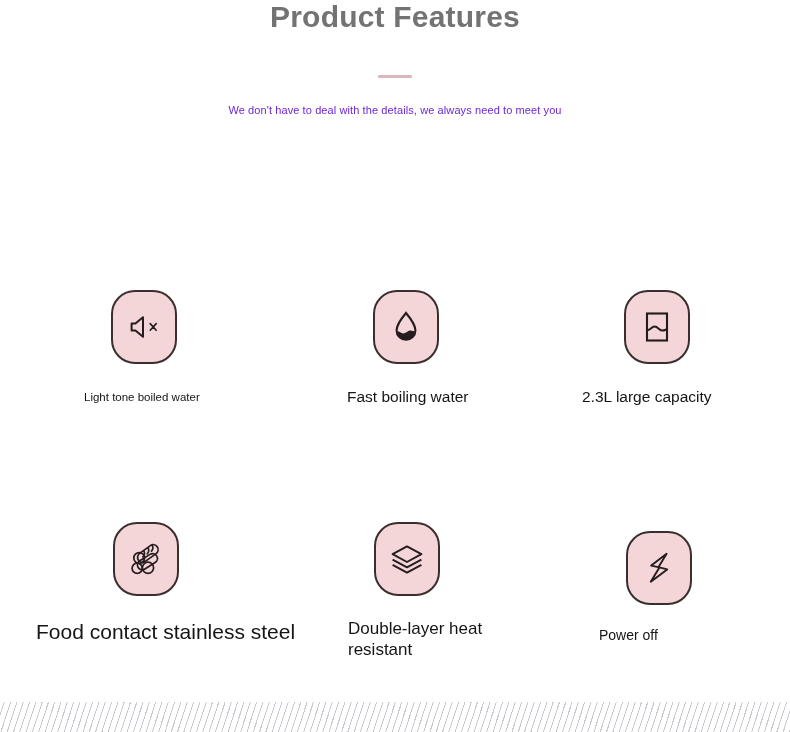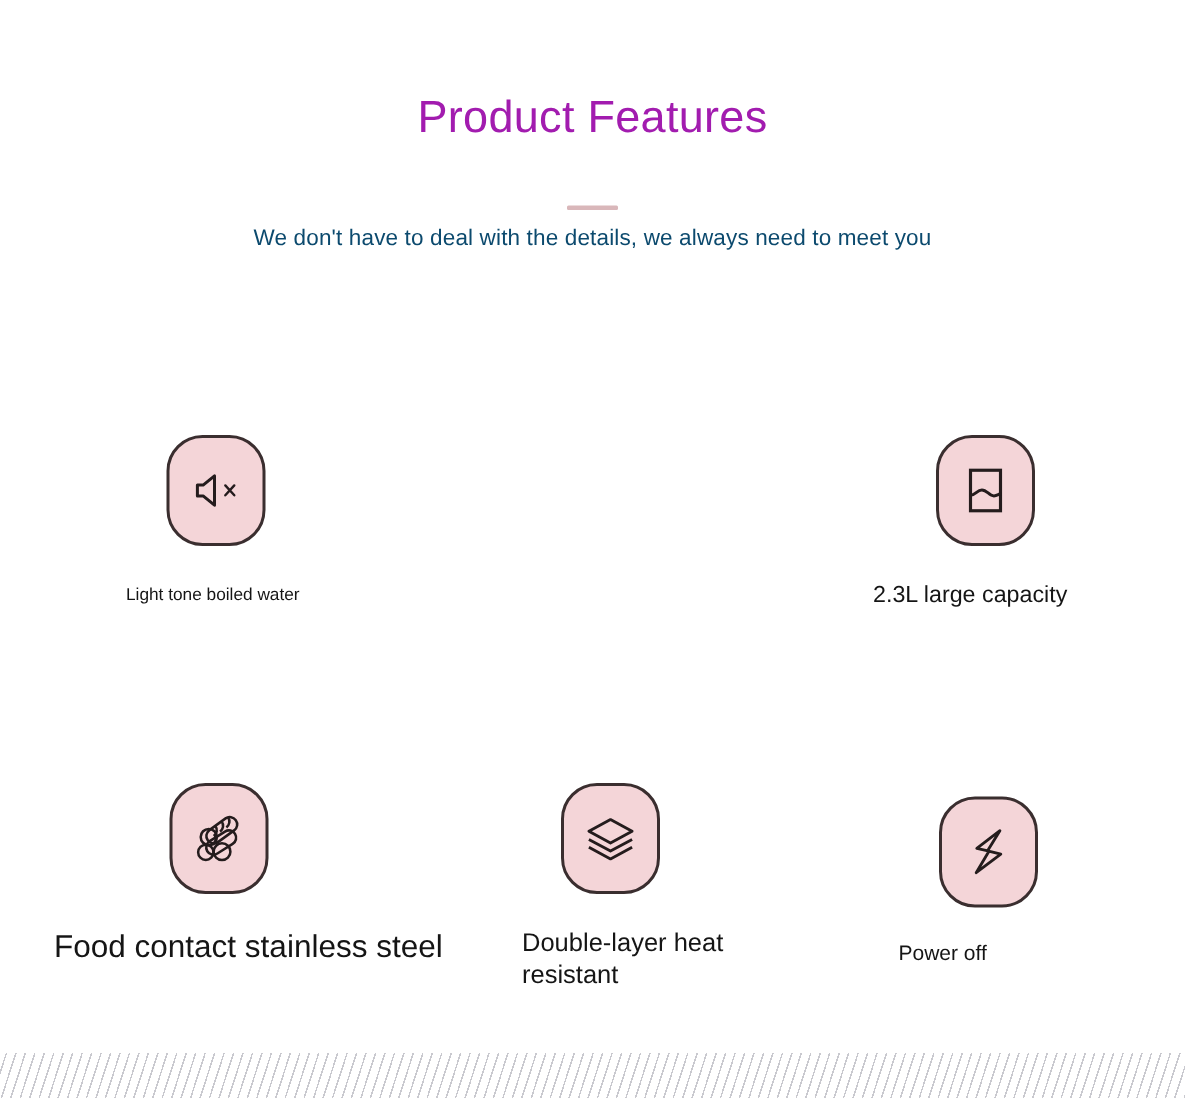--- a/index.html
+++ b/index.html
@@ -25,39 +25,38 @@
   
   .header {
     position: absolute;
     left: 0;
     top: 0;
     width: 790px;
     text-align: center;
   }
   .page-title {
     margin: 0;
-    padding-top: 62px;
     font-size: 30px;
-    font-weight: 400;
+    font-weight: 700;
     letter-spacing: 0.2px;
-    color: #a21caf;
+    color: #737373;
     line-height: 1.1;
   }
   .title-rule {
     width: 34px;
     height: 3px;
     background: #d9b7ba;
     margin: 42px auto 0 auto;
     border-radius: 1px;
   }
   .page-subtitle {
-    margin: 10px 0 0 0;
-    font-size: 15px;
+    margin: 26px 0 0 0;
+    font-size: 11px;
     font-weight: 400;
-    color: #0c4a6e;
+    color: #6d28d9;
     letter-spacing: 0.1px;
   }
 
   
   .features {
     position: absolute;
     left: 0;
     top: 268px;
     width: 790px;
     height: 420px;
@@ -145,20 +144,31 @@
         <span>
           <svg width="34" height="26" viewBox="0 0 34 26" fill="none">
             <path d="M16 3.2 L8.4 9.4 H4.6 V16.6 H8.4 L16 22.8 Z" stroke="#241c1d" stroke-width="2" stroke-linejoin="round" fill="none"></path>
             <path d="M23.2 9.6 L29.2 16.2 M29.2 9.6 L23.2 16.2" stroke="#241c1d" stroke-width="1.6" stroke-linecap="round"></path>
           </svg>
         </span>
       </div>
       <div class="caption">Light tone boiled water</div>
     </div>
 
+    <div class="feature f2">
+      <div class="tile">
+        <span>
+          <svg width="28" height="34" viewBox="0 0 28 34" fill="none">
+            <path d="M14 3 C14 3 4.6 14.2 4.6 20.4 C4.6 25.7 8.8 29.8 14 29.8 C19.2 29.8 23.4 25.7 23.4 20.4 C23.4 14.2 14 3 14 3 Z" stroke="#241c1d" stroke-width="2.1" fill="none"></path>
+            <path d="M5.4 21.2 C7.6 21.2 8.6 23.4 11.4 23.4 C14.2 23.4 15.6 20.6 18.6 20.6 C20.6 20.6 21.8 21.4 22.6 21.4 C22.2 26.2 18.5 29.6 14 29.6 C9.4 29.6 5.7 26.1 5.4 21.2 Z" fill="#241c1d"></path>
+          </svg>
+        </span>
+      </div>
+      <div class="caption">Fast boiling water</div>
+    </div>
 
     <div class="feature f3">
       <div class="tile">
         <span>
           <svg width="30" height="34" viewBox="0 0 30 34" fill="none">
             <rect x="5" y="3.5" width="20" height="27" stroke="#241c1d" stroke-width="2.1" fill="none"></rect>
             <path d="M5 20.2 C8.2 20.2 9.4 16.6 12.6 16.6 C16 16.6 17.4 20.6 20.6 20.6 C22.4 20.6 23.6 19.6 25 19.2" stroke="#241c1d" stroke-width="2" fill="none" stroke-linecap="round"></path>
           </svg>
         </span>
       </div>

